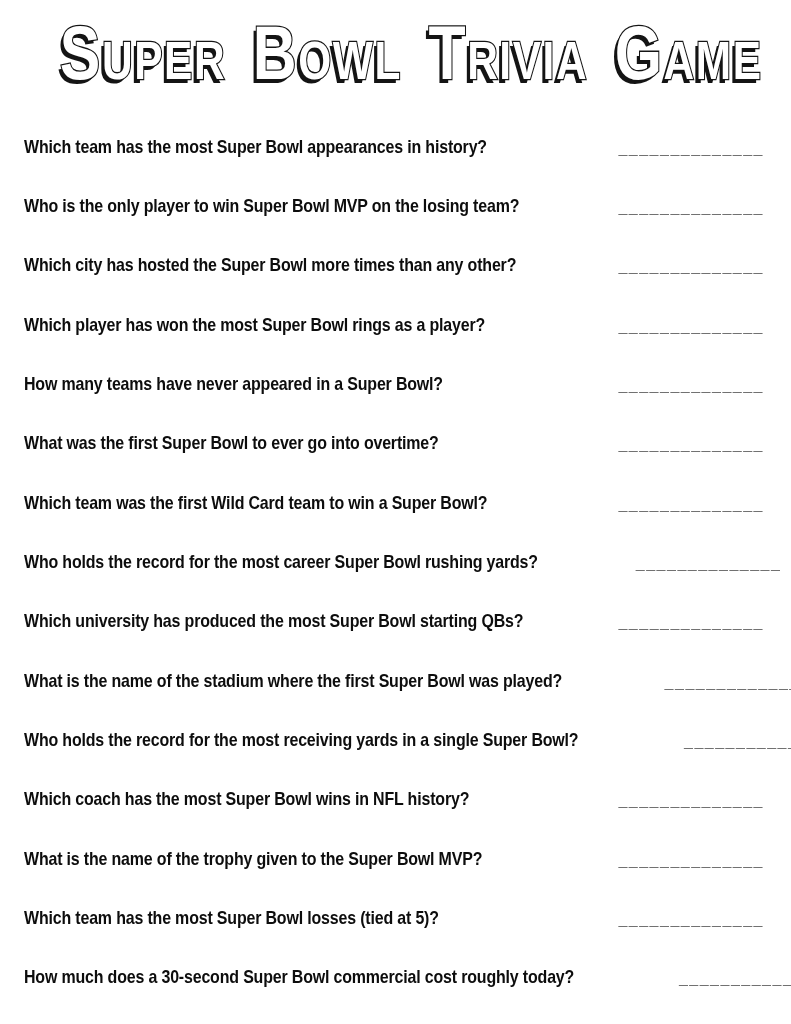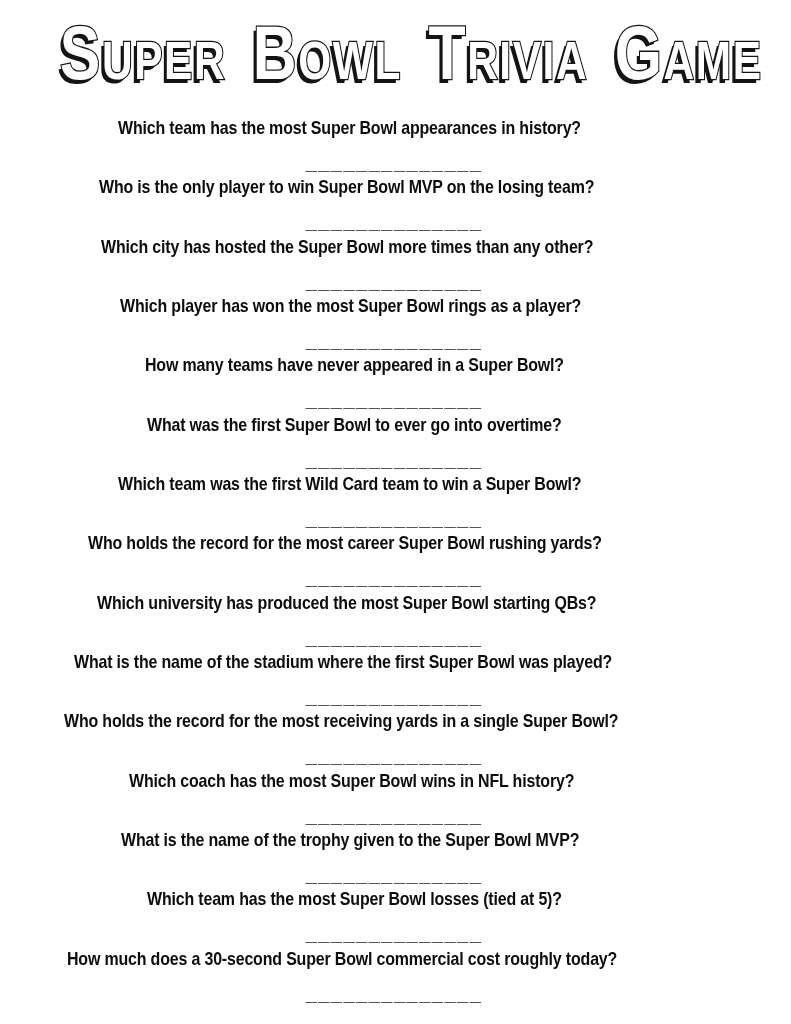--- a/index.html
+++ b/index.html
@@ -48,40 +48,40 @@
   
   .qlist {
     position: absolute;
     top: 117px;
     left: 24px;
     right: 27px;
   }
   .qrow {
     height: 59.33px;
     display: flex;
+    justify-content: space-between;
     align-items: center;
-    flex-direction: column;
   }
   .qtext {
     font-size: 19px;
     font-weight: 700;
     color: #0d0d0d;
     letter-spacing: -0.2px;
     white-space: nowrap;
     transform: scaleX(0.84);
     transform-origin: 0 50%;
   }
   .blank {
-    font-size: 20px;
+    font-size: 16px;
     font-weight: 700;
     color: #1c1c1c;
     letter-spacing: 1.5px;
     white-space: nowrap;
     position: relative;
-    top: 12px;
+    top: 2px;
   }
 </style>
 </head>
 <body>
 
 <div class="page">
 
   <div class="title-wrap">
     <div class="title">Super Bowl Trivia Game</div>
   </div>

